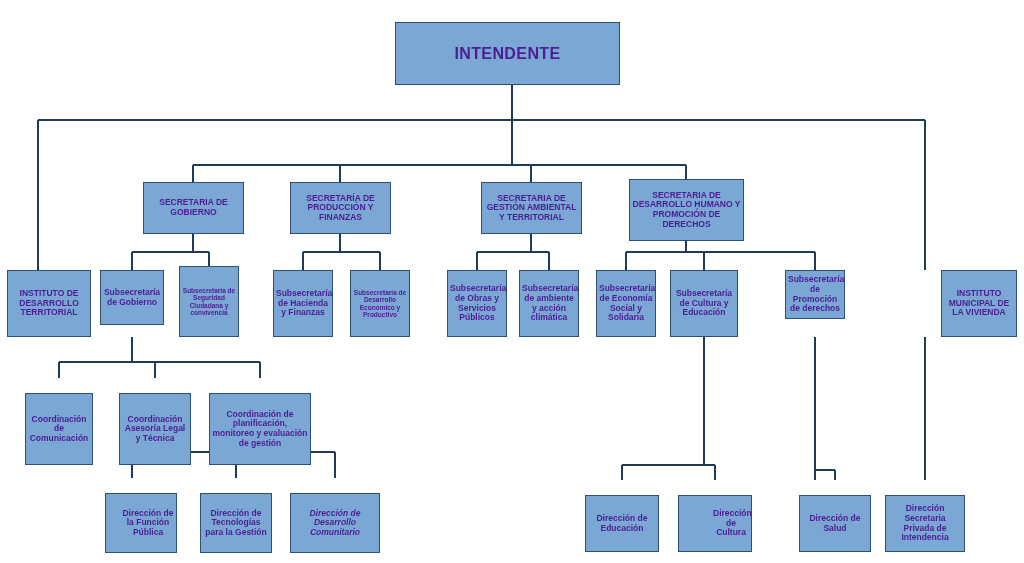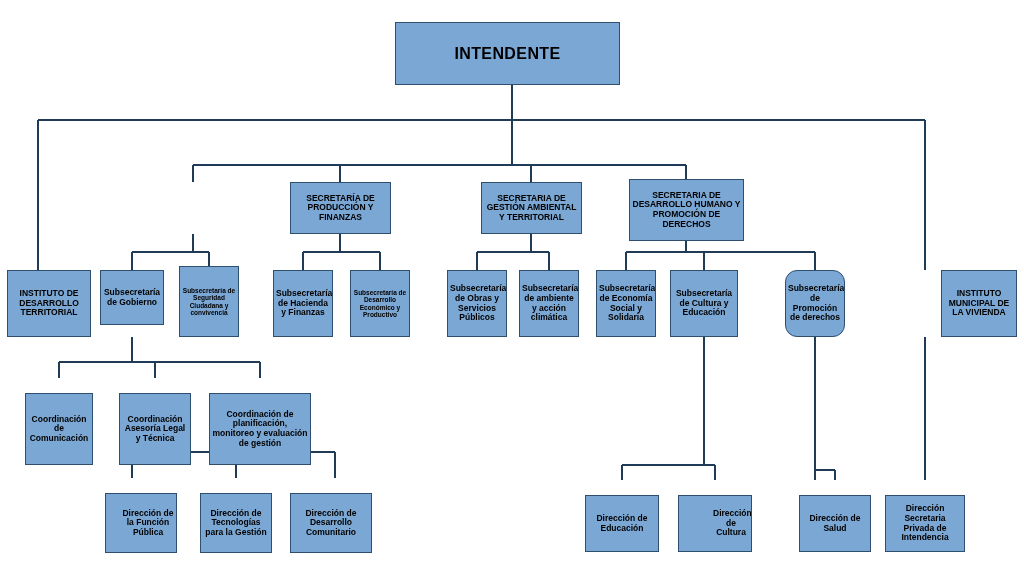--- a/index.html
+++ b/index.html
@@ -25,21 +25,21 @@
   }
   .node {
     position: absolute;
     box-sizing: border-box;
     background: #7BA7D4;
     border: 1px solid #2f4f6f;
     display: flex;
     align-items: center;
     justify-content: center;
     text-align: center;
-    color: #000000;
+    color: #4c1d95;
     font-weight: bold;
     line-height: 1.12;
     padding: 2px 2px;
     overflow: hidden;
   }
   .node span {
     display: block;
     width: 100%;
   }
   .root {
@@ -128,20 +128,23 @@
     <span>INTENDENTE</span>
   </div>
 
   <div class="node side" style="left:7px; top:270px; width:84px; height:67px;">
     <span>INSTITUTO DE DESARROLLO TERRITORIAL</span>
   </div>
   <div class="node side" style="left:941px; top:270px; width:76px; height:67px;">
     <span>INSTITUTO MUNICIPAL DE LA VIVIENDA</span>
   </div>
 
+  <div class="node lvl2" style="left:143px; top:182px; width:101px; height:52px;">
+    <span>SECRETARIA DE GOBIERNO</span>
+  </div>
   <div class="node lvl2" style="left:290px; top:182px; width:101px; height:52px;">
     <span>SECRETARÍA DE PRODUCCIÓN Y FINANZAS</span>
   </div>
   <div class="node lvl2" style="left:481px; top:182px; width:101px; height:52px;">
     <span>SECRETARIA DE GESTIÓN AMBIENTAL Y TERRITORIAL</span>
   </div>
   <div class="node lvl2" style="left:629px; top:179px; width:115px; height:62px;">
     <span>SECRETARIA DE DESARROLLO HUMANO Y PROMOCIÓN DE DERECHOS</span>
   </div>
 
@@ -165,41 +168,41 @@
   <div class="node lvl3" style="left:519px; top:270px; width:60px; height:67px;">
     <span>Subsecretaría de ambiente y acción climática</span>
   </div>
 
   <div class="node lvl3" style="left:596px; top:270px; width:60px; height:67px;">
     <span>Subsecretaría de Economía Social y Solidaria</span>
   </div>
   <div class="node lvl3" style="left:670px; top:270px; width:68px; height:67px;">
     <span>Subsecretaría de Cultura y Educación</span>
   </div>
-  <div class="node lvl3" style="left:785px; top:270px; width:60px; height:67px;border-radius:12px;">
+  <div class="node lvl3" style="left:785px; top:270px; width:60px; height:49px;">
     <span>Subsecretaría de Promoción de derechos</span>
   </div>
 
   <div class="node lvl4" style="left:25px; top:378px; width:68px; height:72px;">
     <span>Coordinación de Comunicación</span>
   </div>
   <div class="node lvl4" style="left:119px; top:378px; width:72px; height:72px;">
     <span>Coordinación Asesoría Legal y Técnica</span>
   </div>
   <div class="node lvl4" style="left:209px; top:378px; width:102px; height:72px;">
     <span>Coordinación de planificación, monitoreo y evaluación de gestión</span>
   </div>
 
   <div class="node lvl4" style="left:105px; top:478px; width:72px; height:60px;padding-left:16px;">
     <span>Dirección de la Función Pública</span>
   </div>
   <div class="node lvl4" style="left:200px; top:478px; width:72px; height:60px;">
     <span>Dirección de Tecnologías para la Gestión</span>
   </div>
-  <div class="node lvl4" style="left:290px; top:478px; width:82px; height:60px;">
+  <div class="node lvl4" style="left:290px; top:478px; width:90px; height:60px;font-style:italic;">
     <span>Dirección de Desarrollo Comunitario</span>
   </div>
 
   <div class="node lvl4" style="left:585px; top:480px; width:74px; height:57px;">
     <span>Dirección de Educación</span>
   </div>
   <div class="node lvl4" style="left:678px; top:480px; width:74px; height:57px;padding-left:34px;">
     <span>Dirección de Cultura</span>
   </div>
   <div class="node lvl4" style="left:799px; top:480px; width:72px; height:57px;">

